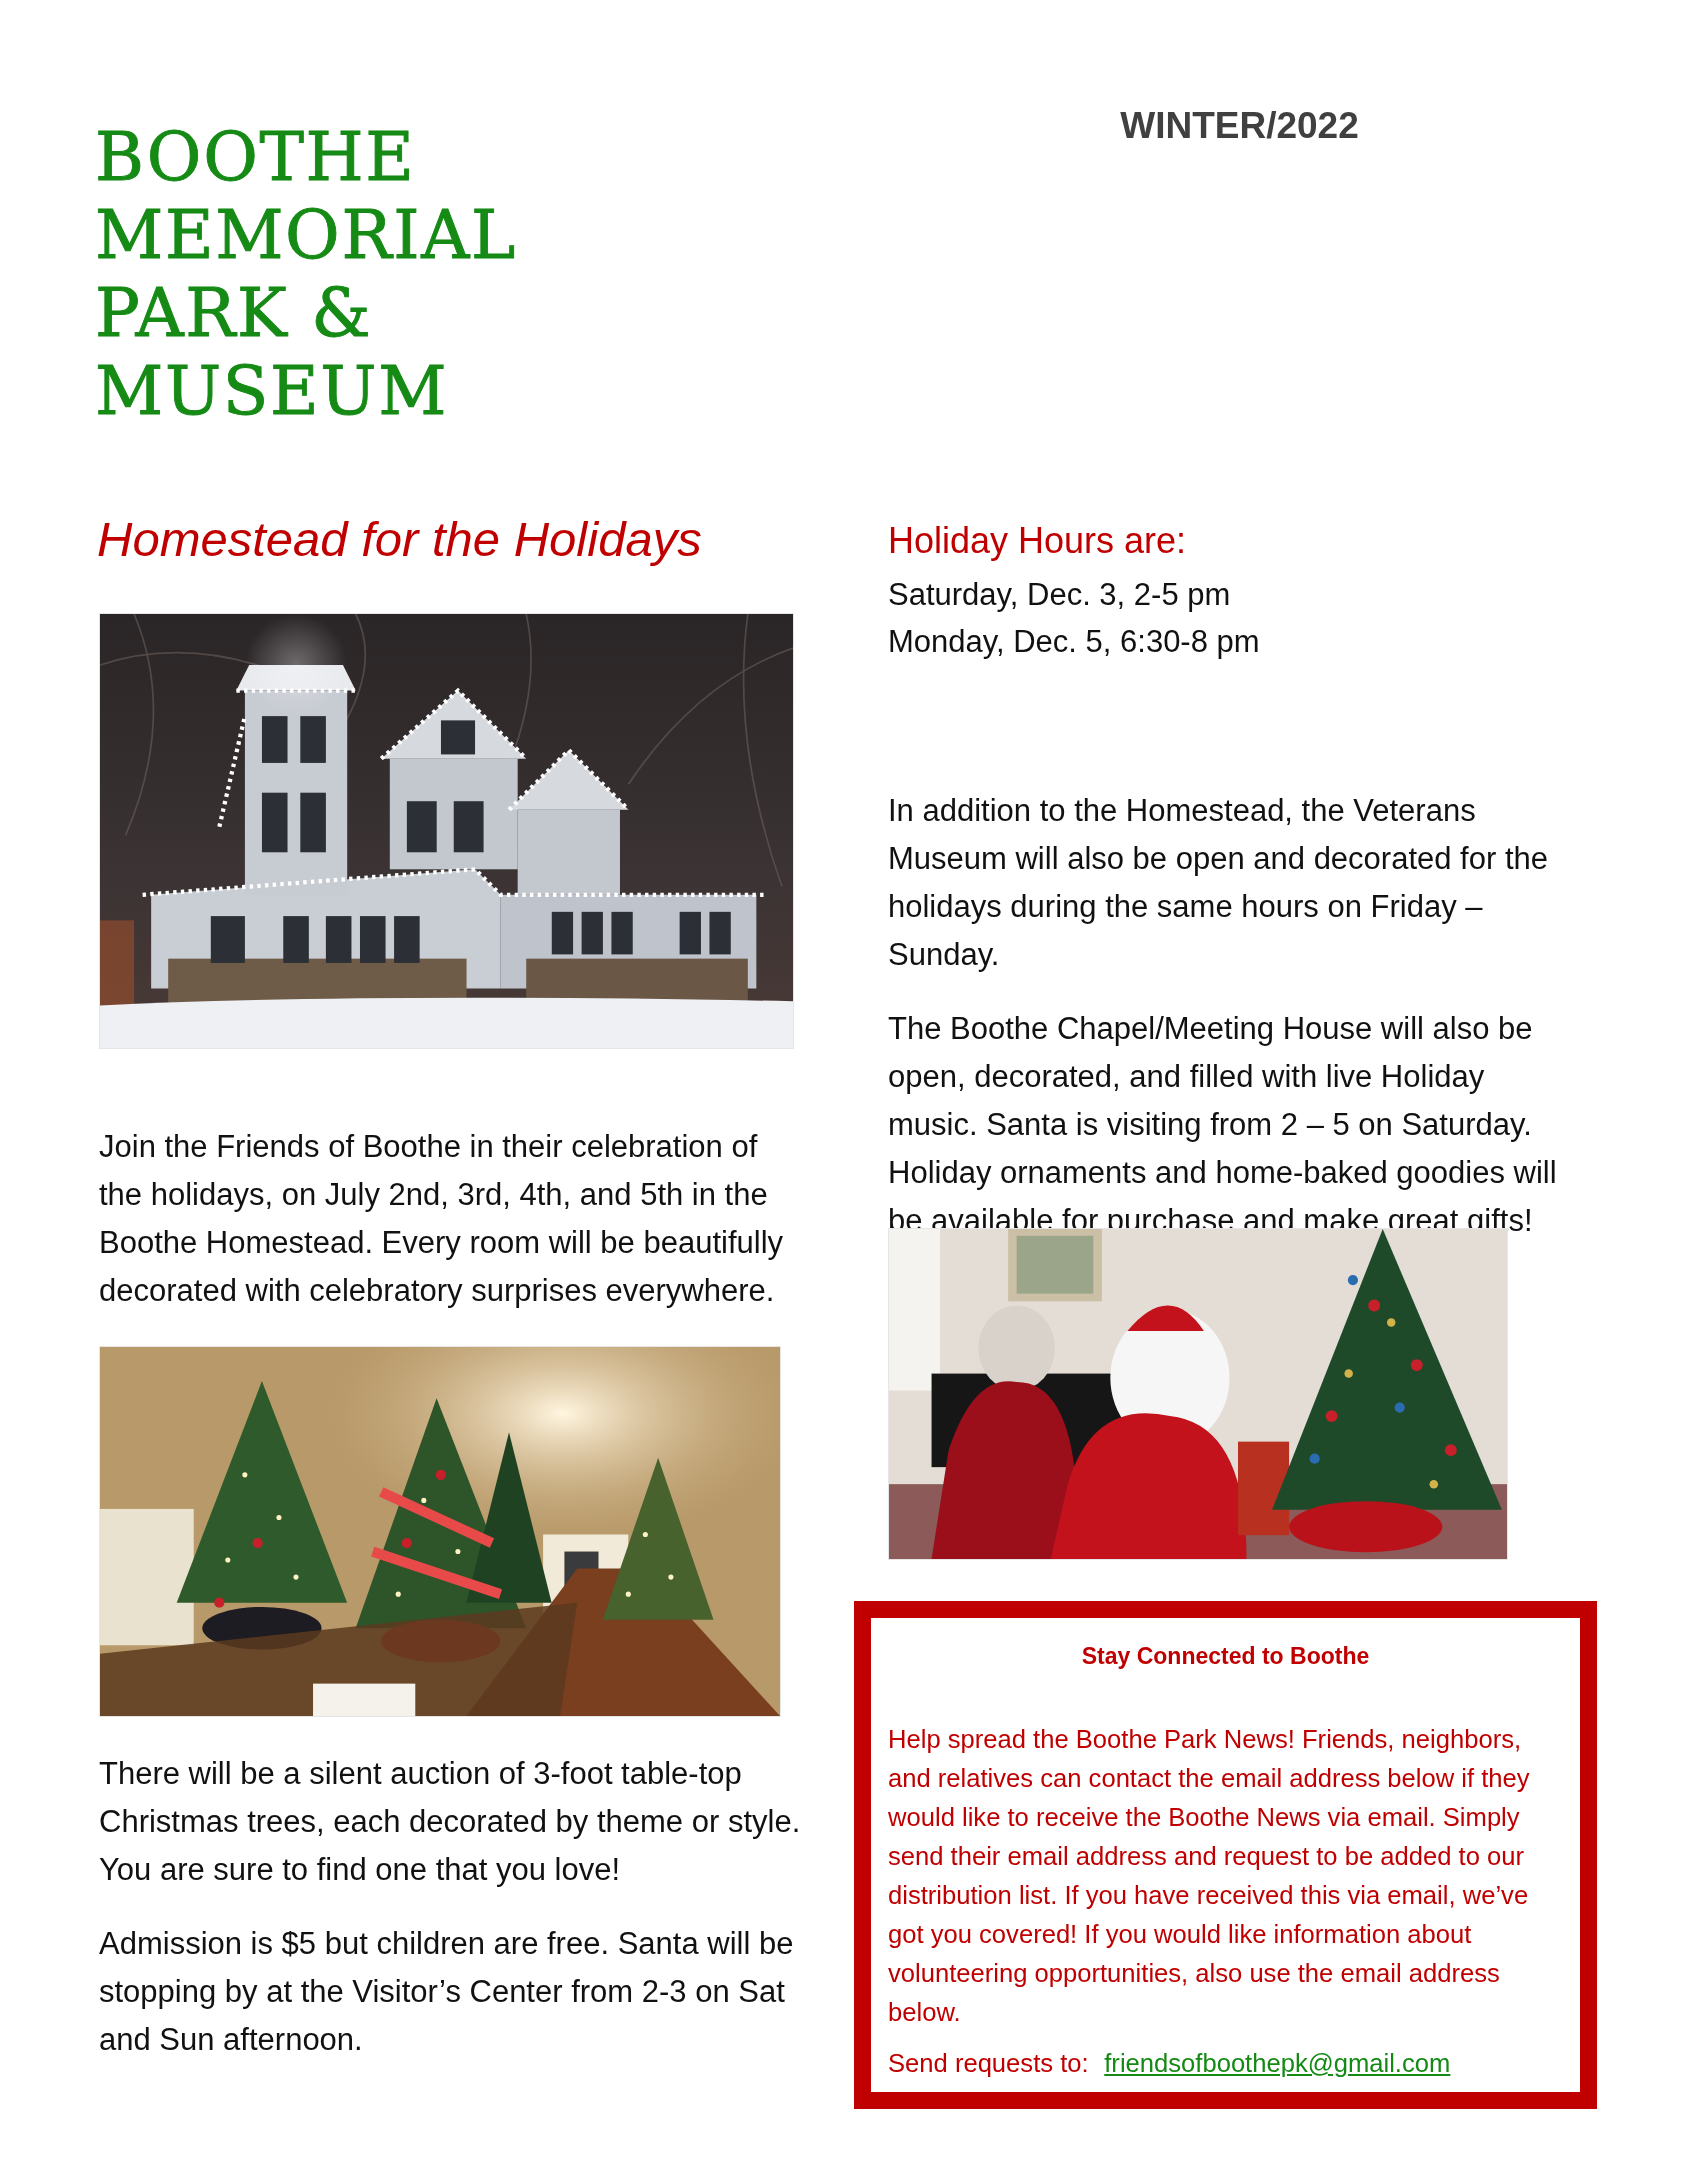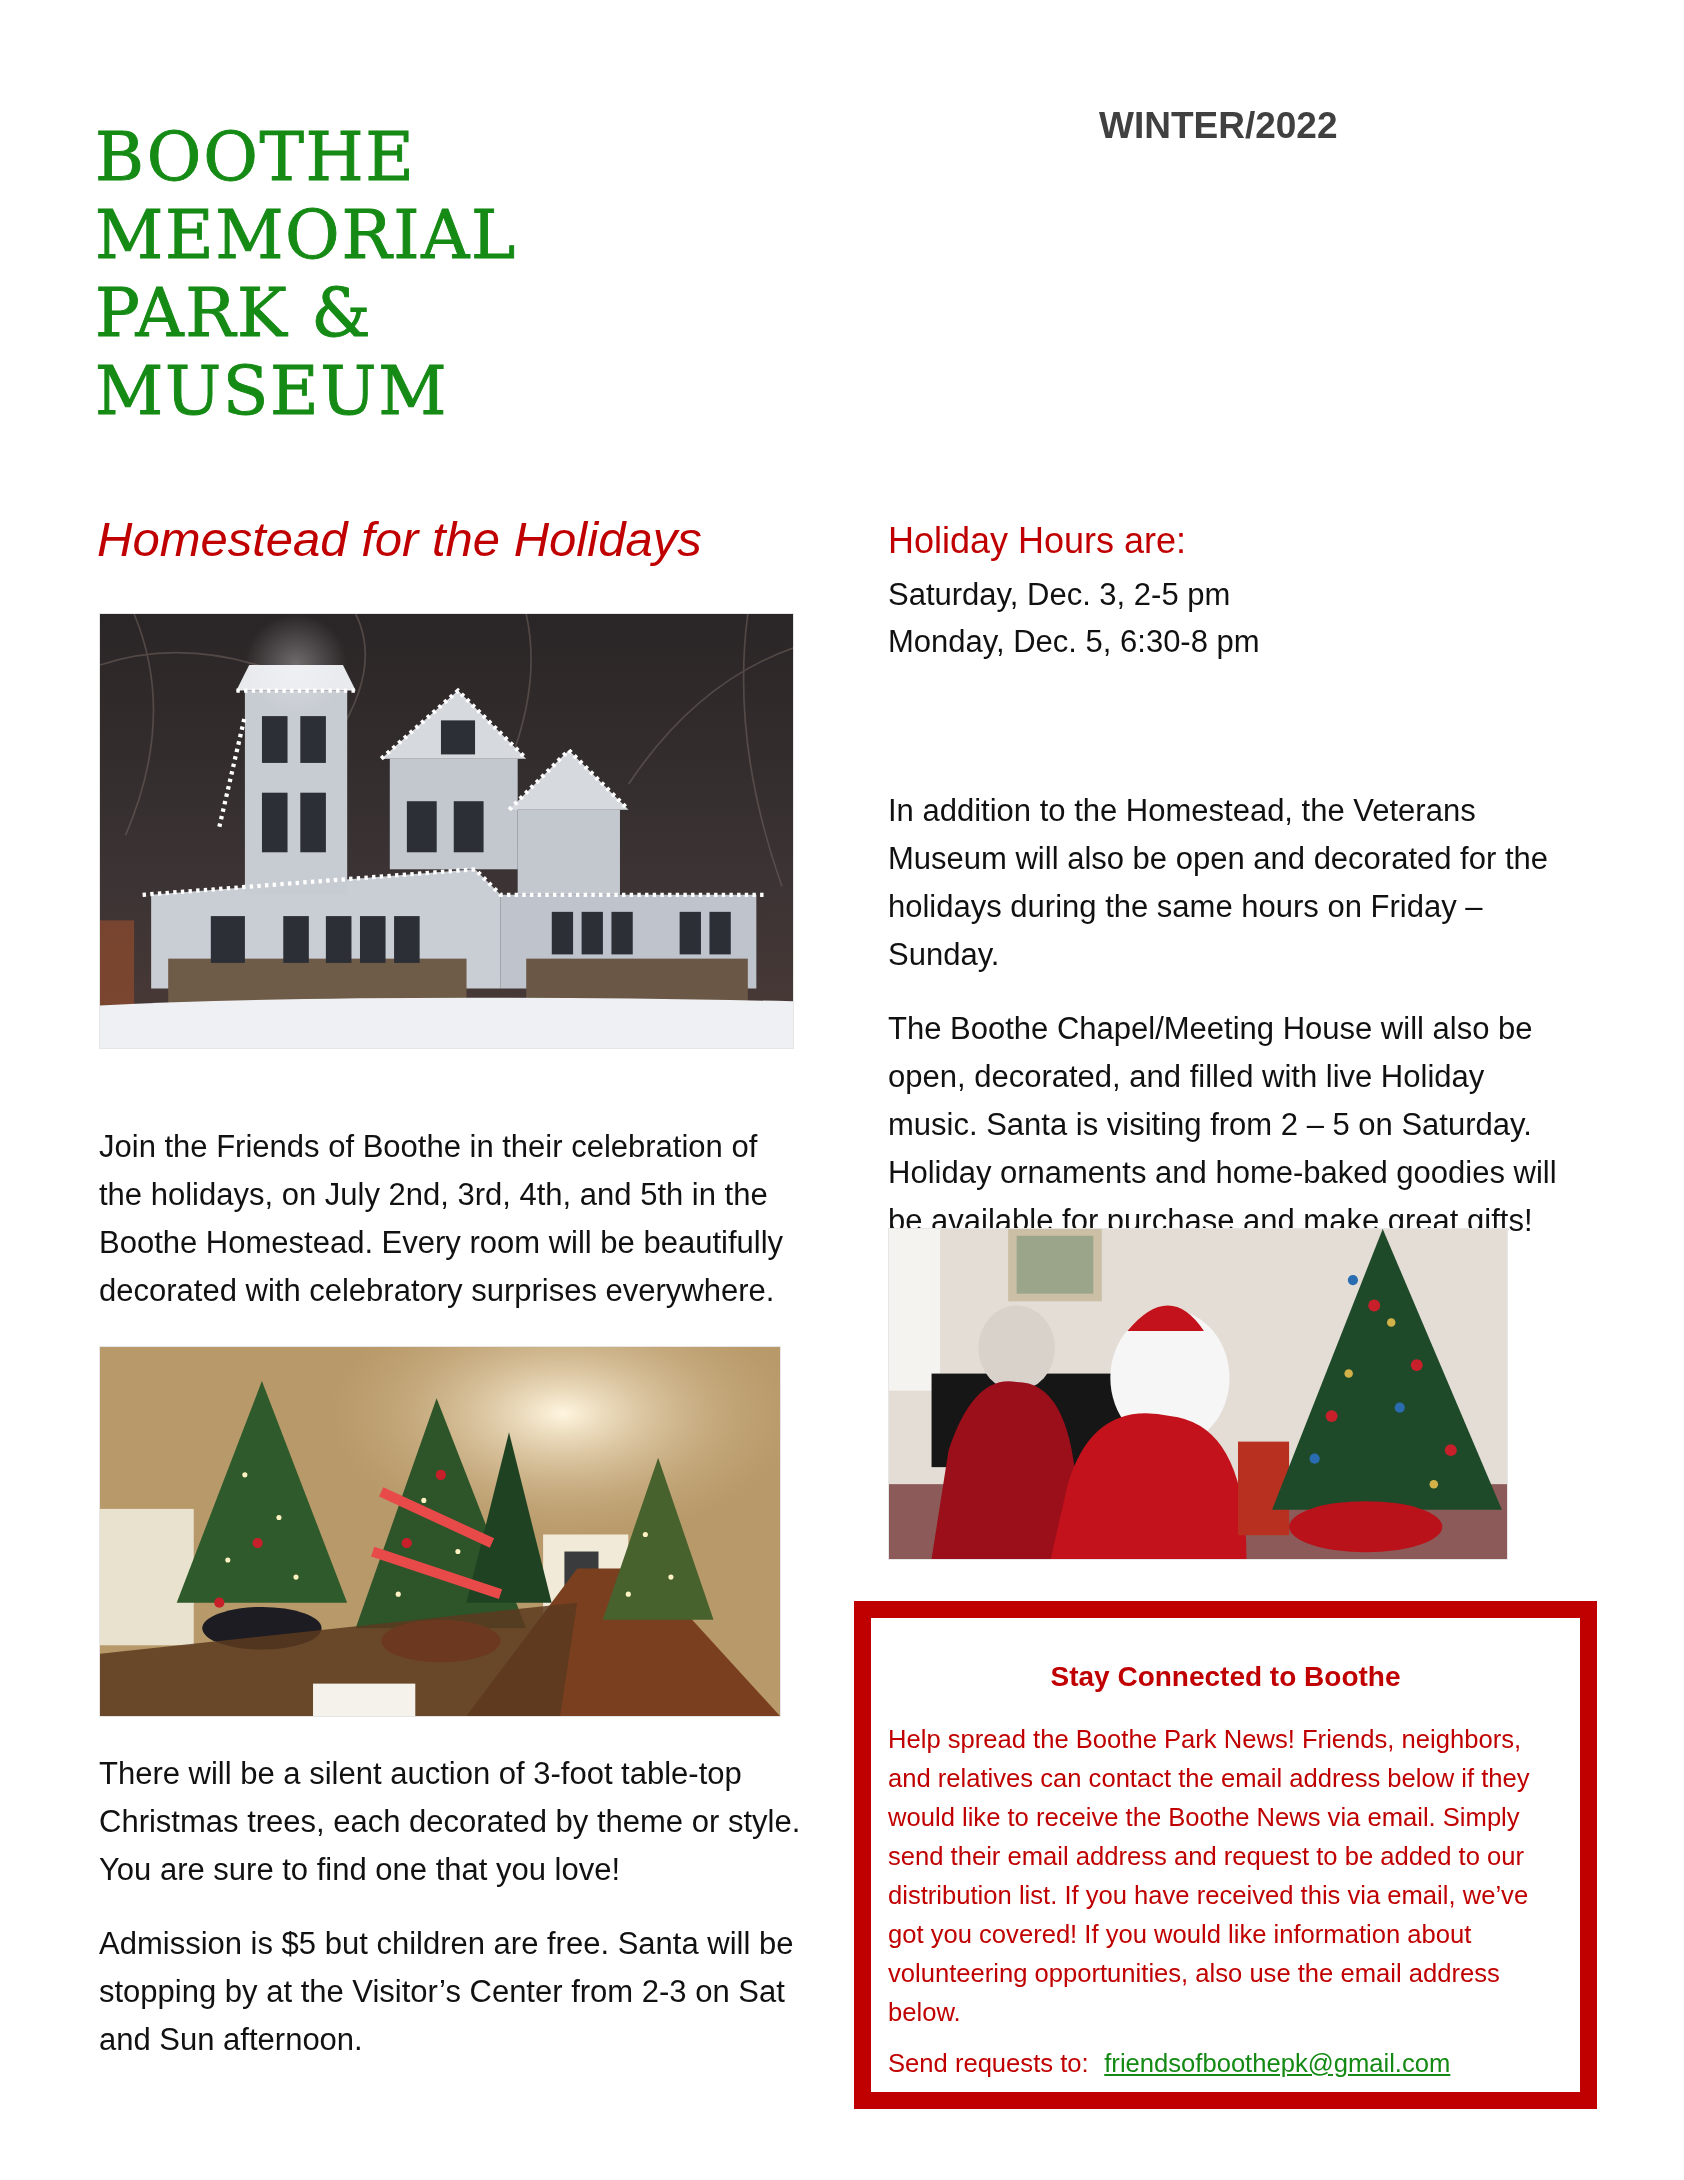--- a/index.html
+++ b/index.html
@@ -16,21 +16,21 @@
       font-size: 68px; line-height: 78px; letter-spacing: 1.7px;
       text-transform: uppercase;
     }
     .masthead .line { display: block; white-space: nowrap; transform: scaleX(0.98); transform-origin: left; }
     .masthead .line span {
       color: #158A15;
       -webkit-text-stroke: 0.9px #158A15;
     }
 
     .issue {
-      left: 1099px; top: 102px; width: 281px; text-align: left;
+      left: 1099px; top: 102px; width: 281px; text-align: center;
       color: #404040; font-weight: bold; font-size: 37px; line-height: 48px;
     }
 
     
     .article-title {
       left: 97px; top: 509px; color: #C00000;
       font-style: italic; font-size: 49px; line-height: 60px; white-space: nowrap;
     }
     .photo {
       overflow: hidden; border: 0.9px solid #e6e6e6;
@@ -50,21 +50,21 @@
     .hours-list { left: 888px; top: 571px; color: #111; font-size: 31px; line-height: 47px; }
     .hours-list div { white-space: nowrap; }
 
     
     .callout {
       left: 854px; top: 1601px; width: 709px; height: 474px;
       border: 17px solid #C00000; background: #ffffff;
     }
     .callout-title {
       position: absolute; left: 0; right: 0; top: 19px; text-align: center;
-      color: #C00000; font-weight: bold; font-size: 28px; line-height: 39px; margin-top: 20px;
+      color: #C00000; font-weight: bold; font-size: 23px; line-height: 39px;
     }
     .callout-body {
       position: absolute; left: 17px; top: 102px; width: 681px;
       color: #C00000; font-size: 25.6px; line-height: 39px;
     }
     .callout-send {
       position: absolute; left: 17px; top: 428px; white-space: nowrap;
       color: #C00000; font-size: 25.6px; line-height: 34px;
     }
     .callout-send a { color: #148A14; text-decoration: underline; margin-left: 8.5px; }

